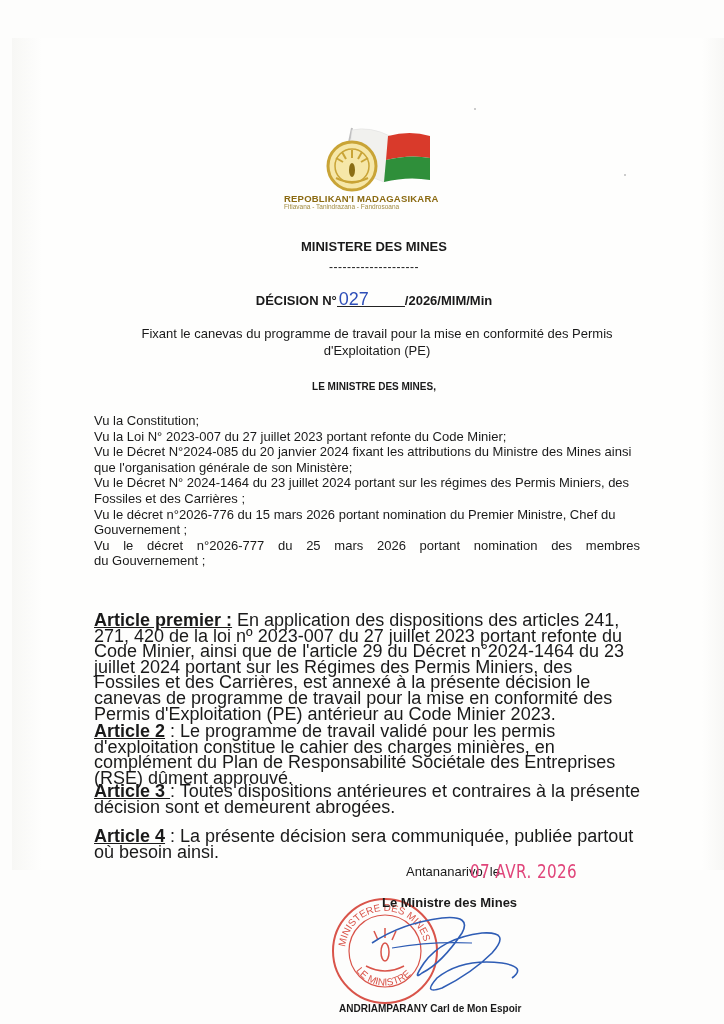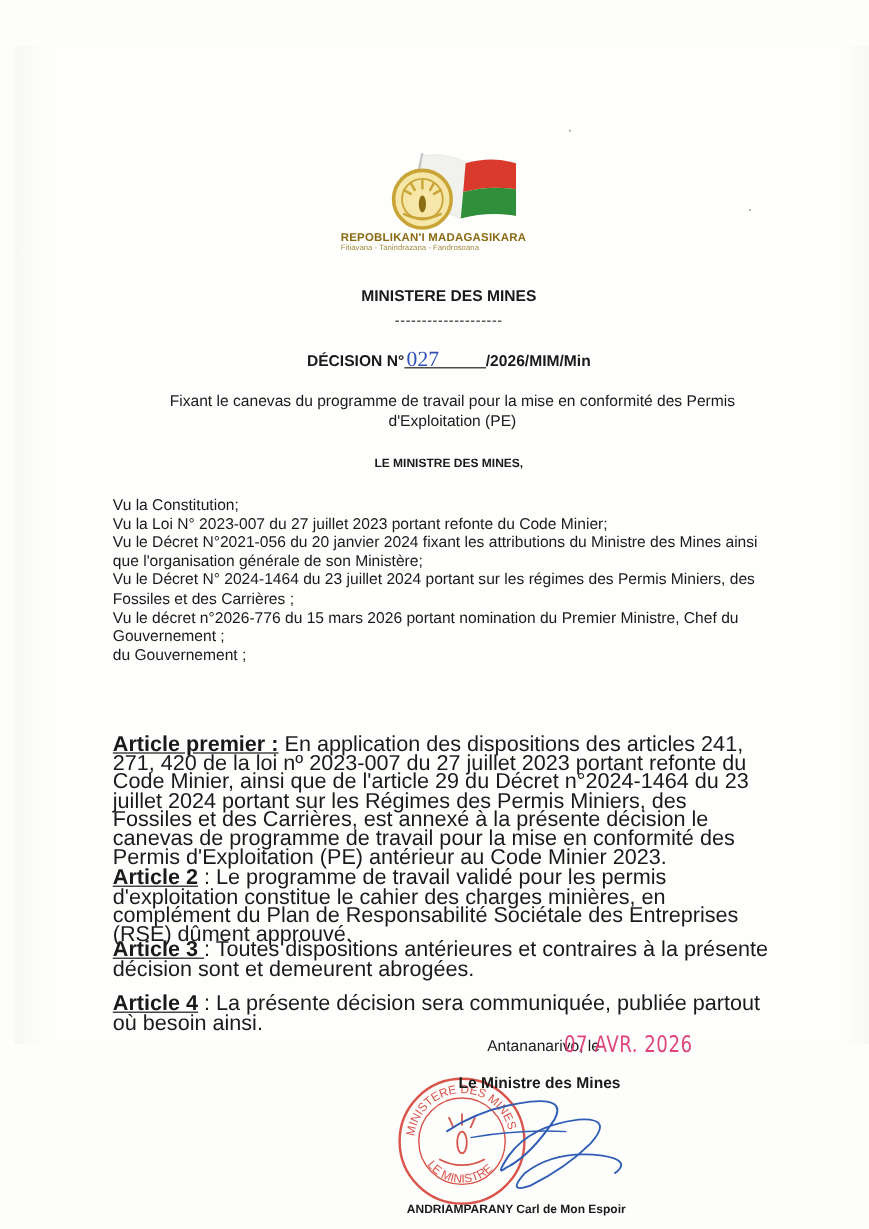--- a/index.html
+++ b/index.html
@@ -9,21 +9,21 @@
           background: linear-gradient(90deg,#f7f7f5 0px,#fefefd 30px,#fefefd 690px,#f3f3f1 724px); margin-top: 38px; }
   .emblem { position:absolute; left:268px; top:86px; width:200px; height:92px; }
   .rep-name { position:absolute; left:272px; top:155px; width:190px; text-align:left;
               font-weight:bold; font-size:9.5px; letter-spacing:0.2px; color:#8b6a12; }
   .rep-motto { position:absolute; left:272px; top:165px; width:190px; font-size:6.5px; color:#a08a40; }
   .center { position:absolute; left:0; width:724px; text-align:center; }
   .ministry { top:201px; font-weight:bold; font-size:13px; }
   .dashes { top:222px; font-size:12px; letter-spacing:0.5px; }
   .decision { top:254px; font-weight:bold; font-size:13px; }
   .decision .num { display:inline-block; min-width:66px; border-bottom:1px solid #222;
-                   color:#2f4fb8; font-family:Liberation Serif, serif; font-weight:normal;
+                   color:#2f4fb8; font-family:Liberation Sans, sans-serif; font-weight:normal;
                    font-size:18px; line-height:14px; text-align:left; padding-left:2px; }
   .subject { position:absolute; left:100px; width:530px; top:287px; text-align:center; font-size:13px; line-height:17px; }
   .minister-heading { top:343px; font-weight:bold; font-size:10px; }
   .visas { position:absolute; left:82px; width:546px; top:375px; font-size:13px; line-height:15.6px; }
   .visas p { margin:0; }
   .visas .just { text-align:justify; text-align-last:justify; }
   .decide { top:545px; font-weight:bold; font-size:13px; letter-spacing:3.5px; }
   .article { position:absolute; left:82px; width:546px; font-size:18px; line-height:15.6px; }
   .article .lbl { font-weight:bold; text-decoration:underline; }
   .art1 { top:575px; } .art2 { top:686px; } .art3 { top:746px; } .art4 { top:791px; }
@@ -67,23 +67,24 @@
   <div class="center decision">
     <span>DÉCISION N°</span><span class="num">027</span><span>/2026/MIM/Min</span>
   </div>
 
   <div class="subject">Fixant le canevas du programme de travail pour la mise en conformité des Permis d'Exploitation (PE)</div>
   <div class="center minister-heading">LE MINISTRE DES MINES,</div>
 
   <div class="visas">
     <p>Vu la Constitution;</p>
     <p>Vu la Loi N° 2023-007 du 27 juillet 2023 portant refonte du Code Minier;</p>
-    <p>Vu le Décret N°2021-056 du 20 janvier 2024 fixant les attributions du Ministre des Mines ainsi que l'organisation générale de son Ministère;</p>
+    <p>Vu le Décret N°2024-085 du 20 janvier 2024 fixant les attributions du Ministre des Mines ainsi que l'organisation générale de son Ministère;</p>
     <p>Vu le Décret N° 2024-1464 du 23 juillet 2024 portant sur les régimes des Permis Miniers, des Fossiles et des Carrières ;</p>
     <p>Vu le décret n°2026-776 du 15 mars 2026 portant nomination du Premier Ministre, Chef du Gouvernement ;</p>
+    <p class="just">Vu le décret n°2026-777 du 25 mars 2026 portant nomination des membres</p>
     <p>du Gouvernement ;</p>
   </div>
 
 
   <div class="article art1">
     <span class="lbl">Article premier :</span><span> En application des dispositions des articles 241, 271, 420 de la loi nº 2023-007 du 27 juillet 2023 portant refonte du Code Minier, ainsi que de l'article 29 du Décret n°2024-1464 du 23 juillet 2024 portant sur les Régimes des Permis Miniers, des Fossiles et des Carrières, est annexé à la présente décision le canevas de programme de travail pour la mise en conformité des Permis d'Exploitation (PE) antérieur au Code Minier 2023.</span>
   </div>
   <div class="article art2">
     <span class="lbl">Article 2</span><span> : Le programme de travail validé pour les permis d'exploitation constitue le cahier des charges minières, en complément du Plan de Responsabilité Sociétale des Entreprises (RSE) dûment approuvé.</span>
   </div>

